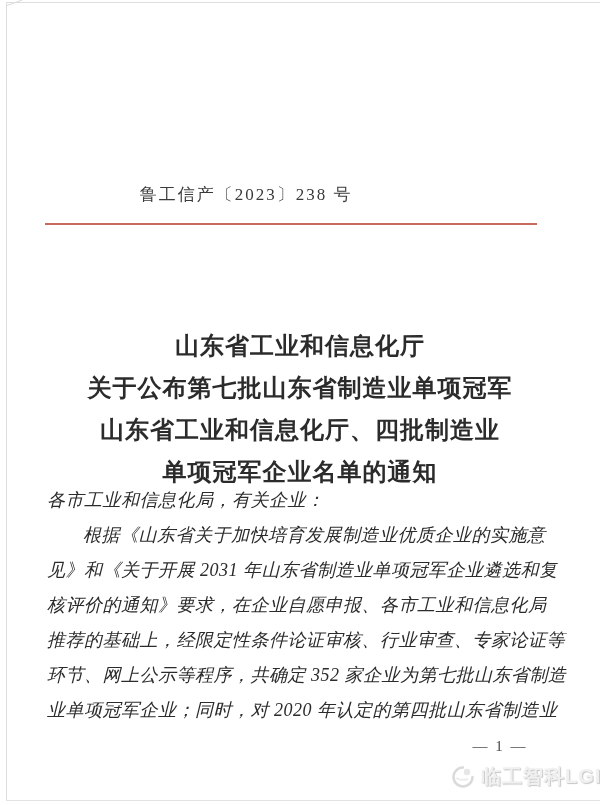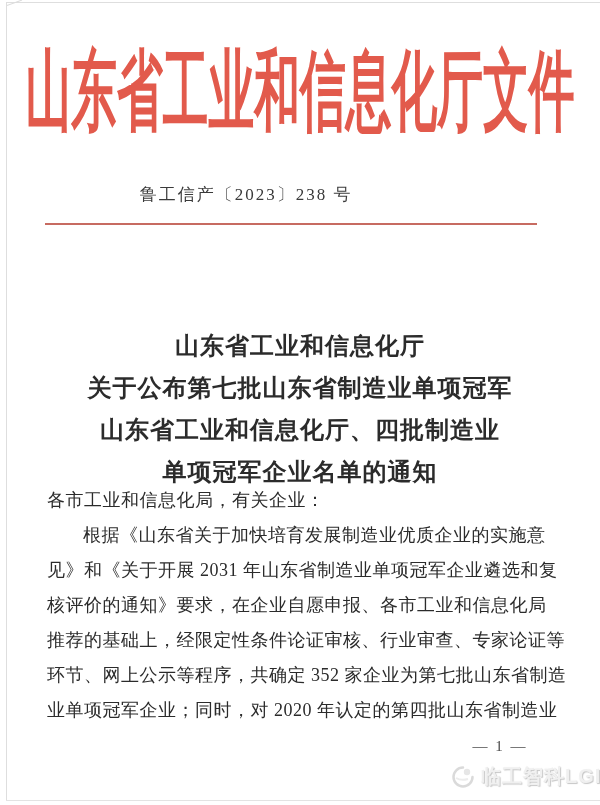--- a/index.html
+++ b/index.html
@@ -40,21 +40,21 @@
   }
 
   .title-block {
     position: absolute; top: 277px; left: 0; width: 600px;
     text-align: center; font-weight: bold; font-size: 24px; line-height: 42px;
     color: #2b2b2b; letter-spacing: 1px; margin-top: 48px;
   }
 
   .body-block {
     position: absolute; top: 483px; left: 47px; width: 506px;
-    font-size: 18px; line-height: 35px; color: #2b2b2b; letter-spacing: 0.5px;
+    font-size: 18px; line-height: 35px; color: #2b2b2b; letter-spacing: 0.5px; font-style: italic;
   }
   .body-line { white-space: nowrap; }
   .body-line.indent { text-indent: 2em; }
 
   .page-number {
     position: absolute; top: 738px; left: 455px; width: 90px;
     text-align: center; font-size: 15px; letter-spacing: 2px; color: #4a4a4a;
   }
 
   .watermark {
@@ -73,23 +73,20 @@
 </head>
 <body>
 
 <div class="page">
 
   <div class="edge-top"></div>
   <div class="edge-left"></div>
   <div class="edge-bottom"></div>
   <div class="corner-notch"></div>
 
-  <div class="red-header">
-    <div class="agency-text">山东省工业和信息化厅文件</div>
-  </div>
 
   <div class="doc-number">鲁工信产〔2023〕238 号</div>
 
   <div class="red-rule"></div>
 
   <div class="title-block">
     <div class="title-line">山东省工业和信息化厅</div>
     <div class="title-line">关于公布第七批山东省制造业单项冠军</div>
     <div class="title-line">山东省工业和信息化厅、四批制造业</div>
     <div class="title-line">单项冠军企业名单的通知</div>

